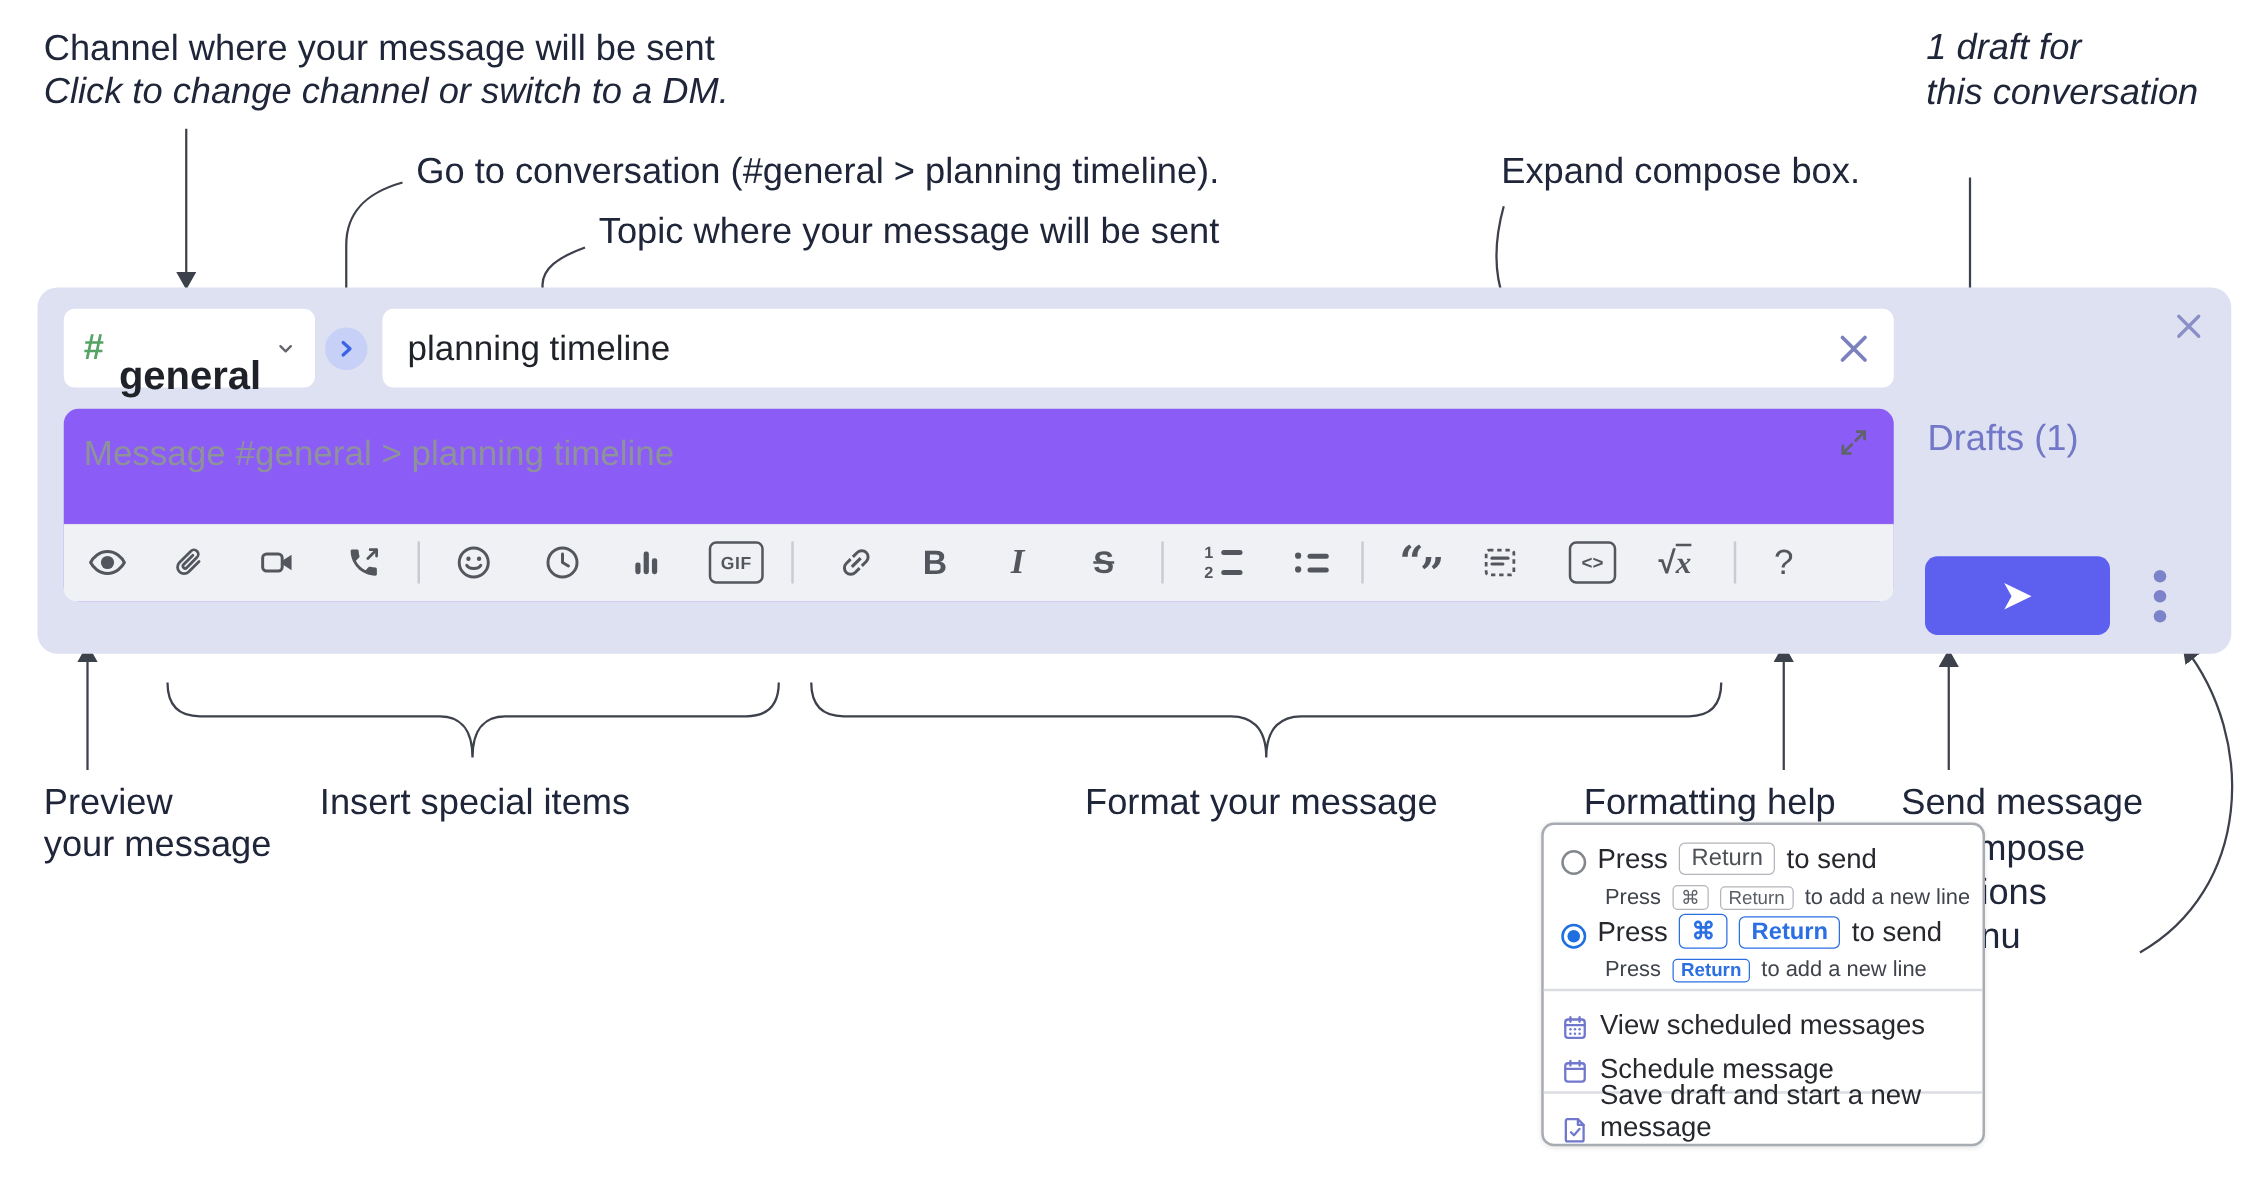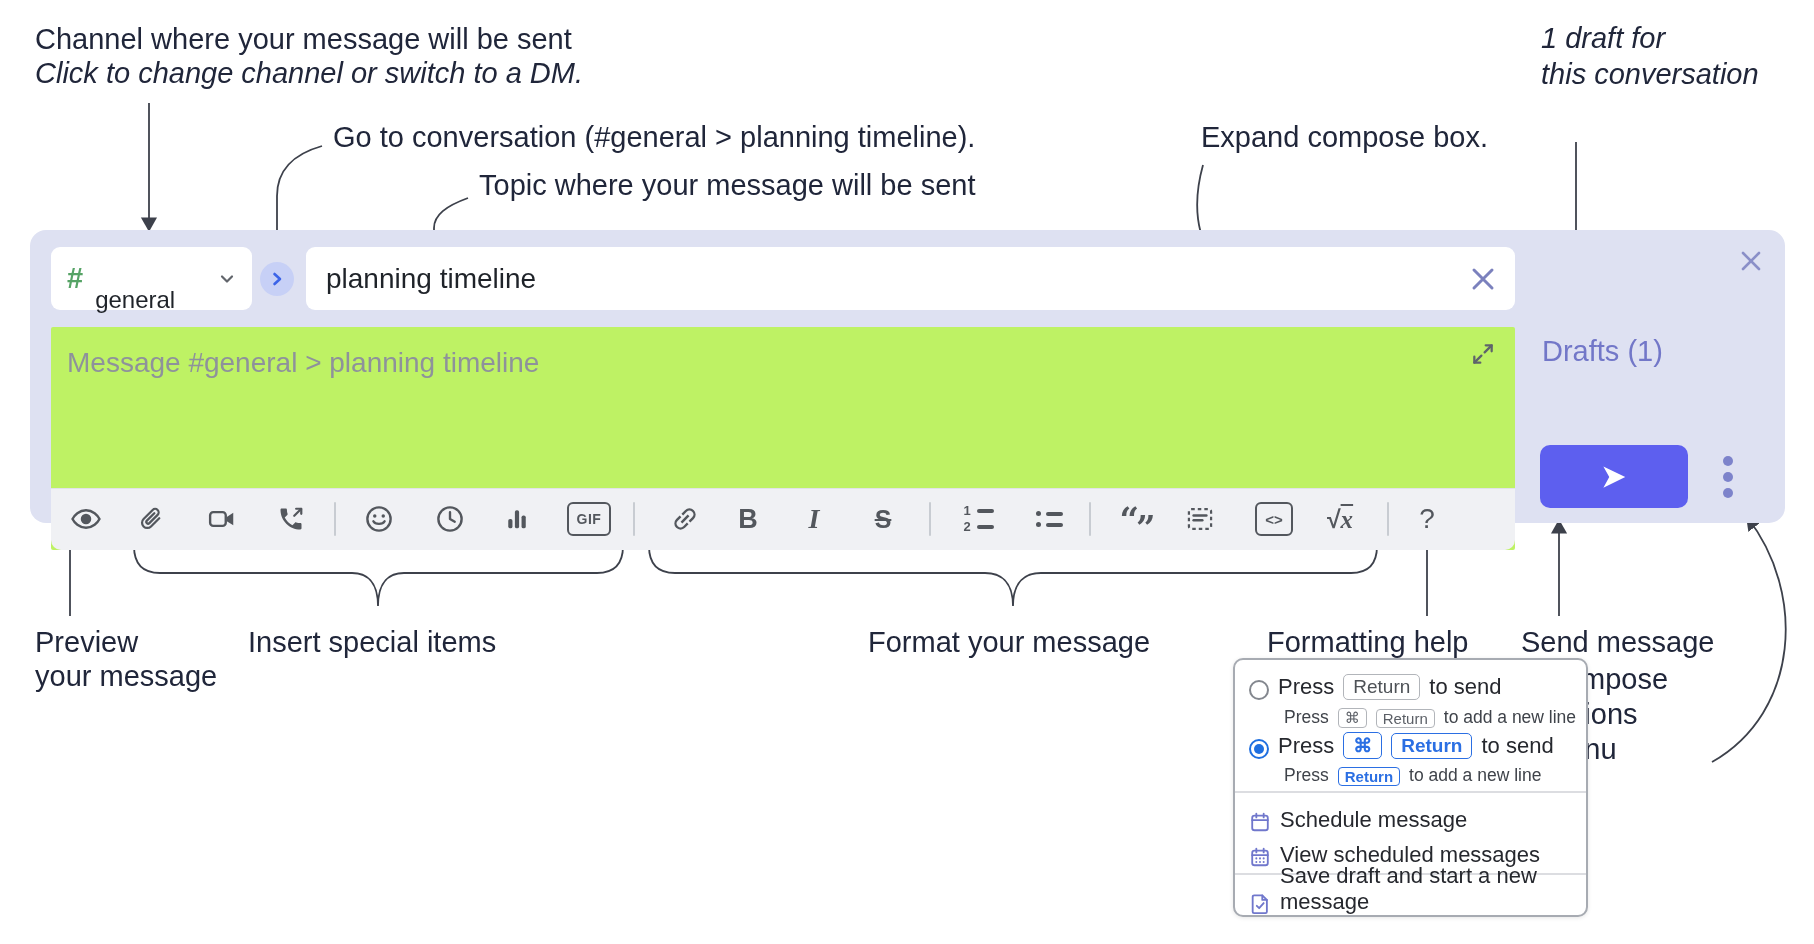--- a/index.html
+++ b/index.html
@@ -3,38 +3,38 @@
 <meta charset="utf-8">
 <style>
   html,body{margin:0;padding:0;background:#fff;}
   .canvas{position:relative;width:1814px;height:944px;background:#fff;overflow:hidden;
           font-family:"Liberation Sans",sans-serif;color:#20263a;}
   .overlay{position:absolute;left:0;top:0;pointer-events:none;}
   
   .ann{position:absolute;font-size:29px;line-height:34px;white-space:nowrap;color:#20263a;}
   .ann b{font-weight:400;}
   .ann .it{font-style:italic;}
-  .ann.center{text-align:left;}
+  .ann.center{text-align:center;}
   
   .compose{position:absolute;left:30px;top:230px;width:1755px;height:293px;background:#dee1f2;border-radius:16px;}
   .channel-btn{position:absolute;left:21px;top:17px;width:201px;height:63px;background:#fff;border:none;
     border-radius:9px;display:flex;align-items:center;gap:12px;padding:0 16px;cursor:pointer;
     font-family:"Liberation Sans",sans-serif;}
   .hash{color:#56a366;font-size:29px;font-weight:700;}
-  .chname{font-size:24px;font-weight:400;color:#1f2329;margin-top:43px;}
+  .chname{font-size:32px;font-weight:700;color:#1f2329;margin-top:43px;}
   .goto-btn{position:absolute;left:230px;top:32px;width:34px;height:34px;border-radius:50%;
     background:#c7d0f6;border:none;display:flex;align-items:center;justify-content:center;cursor:pointer;}
   .topic-wrap{position:absolute;left:276px;top:17px;width:1209px;height:63px;}
   .topic-input{width:100%;height:100%;background:#fff;border:none;border-radius:9px;box-sizing:border-box;
     padding:0 70px 0 20px;font-size:28px;color:#1f2329;font-family:"Liberation Sans",sans-serif;outline:none;}
   .clear-x{position:absolute;right:14px;top:14px;width:36px;height:36px;border:none;background:transparent;
     cursor:pointer;padding:0;}
   .close-x{position:absolute;right:14px;top:12px;width:40px;height:40px;border:none;background:transparent;
     cursor:pointer;padding:0;}
-  .msg-panel{position:absolute;left:21px;top:97px;width:1464px;height:223px;background:#bef264;border-radius:2px;}
+  .msg-panel{position:absolute;left:21px;top:97px;width:1464px;height:154px;background:#8b5cf6;border-radius:12px;}
   .msg-input{position:absolute;left:0;top:0;width:100%;height:118px;border:none;resize:none;outline:none;
     box-sizing:border-box;padding:20px 60px 0 16px;font-size:28px;color:#1f2329;background:transparent;
     font-family:"Liberation Sans",sans-serif;border-radius:10px 10px 0 0;}
   .msg-input::placeholder{color:#8e929b;}
   .expand-btn{position:absolute;right:14px;top:10px;width:36px;height:36px;border:none;background:transparent;cursor:pointer;padding:0;}
   .toolbar{position:absolute;left:0;bottom:0;width:100%;height:61px;background:#f0f1f4;
     border-top:1px solid #e1e3e8;border-radius:0 0 10px 10px;}
   .tb{position:absolute;top:8px;width:44px;height:44px;border:none;background:transparent;padding:0;
     display:flex;align-items:center;justify-content:center;cursor:pointer;color:#53575d;
     font-family:"Liberation Sans",sans-serif;}
@@ -365,41 +365,41 @@
     </div>
     <div class="mdiv"></div>
     <div class="mrow item">
       <svg class="micon" viewBox="0 0 24 24">
         <g fill="none" stroke="#7077cc" stroke-width="2" stroke-linecap="round">
           <rect x="3.5" y="5" width="17" height="16" rx="2.5"></rect>
           <line x1="8" y1="3" x2="8" y2="7"></line>
           <line x1="16" y1="3" x2="16" y2="7"></line>
           <line x1="3.5" y1="10" x2="20.5" y2="10"></line>
         </g>
-      </svg>
-      <span>Schedule message</span>
+        <g fill="#7077cc">
+          <circle cx="8" cy="13.5" r="1.1"></circle>
+            <circle cx="12" cy="13.5" r="1.1"></circle>
+            <circle cx="16" cy="13.5" r="1.1"></circle>
+          <circle cx="8" cy="17.5" r="1.1"></circle>
+            <circle cx="12" cy="17.5" r="1.1"></circle>
+            <circle cx="16" cy="17.5" r="1.1"></circle>
+        </g>
+      </svg>
+      <span>View scheduled messages</span>
     </div>
     <div class="mrow item">
       <svg class="micon" viewBox="0 0 24 24">
         <g fill="none" stroke="#7077cc" stroke-width="2" stroke-linecap="round">
           <rect x="3.5" y="5" width="17" height="16" rx="2.5"></rect>
           <line x1="8" y1="3" x2="8" y2="7"></line>
           <line x1="16" y1="3" x2="16" y2="7"></line>
           <line x1="3.5" y1="10" x2="20.5" y2="10"></line>
         </g>
-        <g fill="#7077cc">
-          <circle cx="8" cy="13.5" r="1.1"></circle>
-            <circle cx="12" cy="13.5" r="1.1"></circle>
-            <circle cx="16" cy="13.5" r="1.1"></circle>
-          <circle cx="8" cy="17.5" r="1.1"></circle>
-            <circle cx="12" cy="17.5" r="1.1"></circle>
-            <circle cx="16" cy="17.5" r="1.1"></circle>
-        </g>
-      </svg>
-      <span>View scheduled messages</span>
+      </svg>
+      <span>Schedule message</span>
     </div>
     <div class="mdiv"></div>
     <div class="mrow item">
       <svg class="micon" viewBox="0 0 24 24">
         <g fill="none" stroke="#7077cc" stroke-width="2" stroke-linecap="round" stroke-linejoin="round">
           <path d="M5.5 2.5 h9 l5 5 v13 a1.5 1.5 0 0 1 -1.5 1.5 h-12.5 a1.5 1.5 0 0 1 -1.5 -1.5 v-16.5 a1.5 1.5 0 0 1 1.5 -1.5 z"></path>
           <path d="M14.5 2.5 v5 h5"></path>
           <path d="M8.5 14 l2.6 2.6 L16 11"></path>
         </g>
       </svg>

